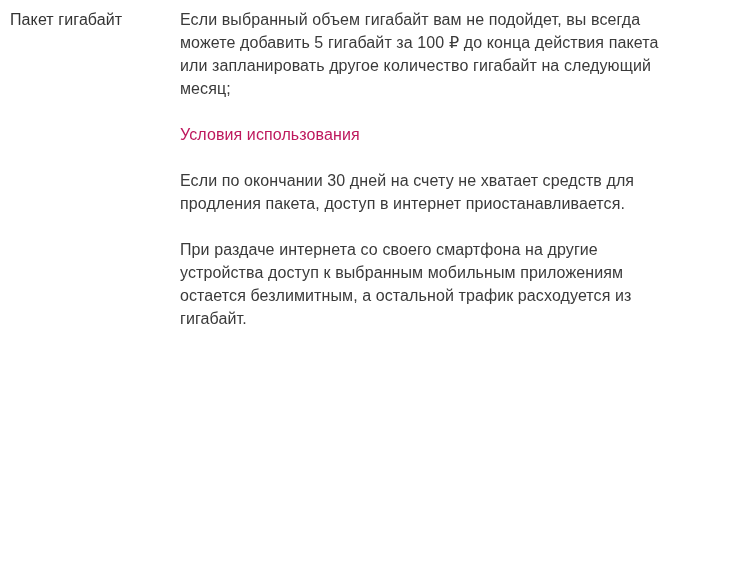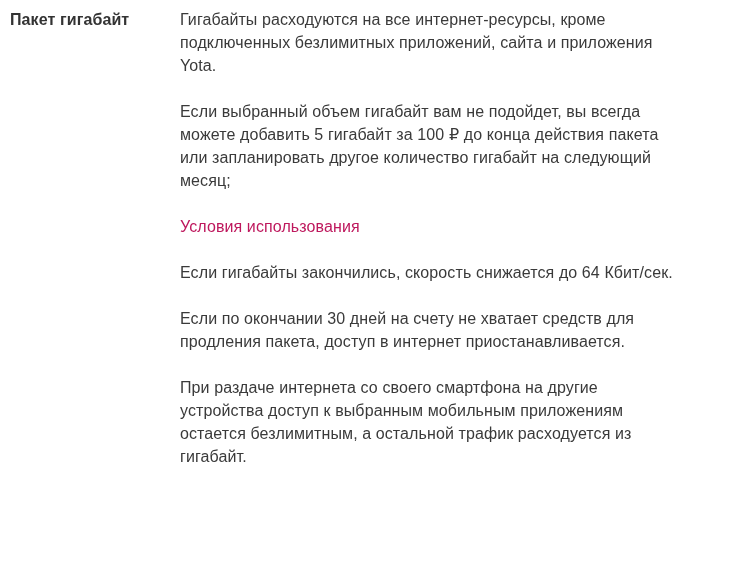--- a/index.html
+++ b/index.html
@@ -20,21 +20,21 @@
     box-sizing: border-box;
     padding: 8px 14px 0 10px;
   }
   .term-col {
     padding-top: 0;
   }
   .term {
     margin: 0;
     font-size: 16px;
     line-height: 23px;
-    font-weight: bold;
+    font-weight: normal;
     color: #333333;
     letter-spacing: 0.1px;
   }
   .desc-col {
     max-width: 500px;
   }
   .desc-col p {
     margin: 0 0 23px 0;
     font-size: 16px;
     line-height: 23px;
@@ -46,20 +46,18 @@
   }
 </style>
 </head>
 <body>
 
 <div class="section">
   <div class="term-col">
     <h3 class="term">Пакет гигабайт</h3>
   </div>
   <div class="desc-col">
-    <p>Гигабайты расходуются на все интернет-ресурсы, кроме подключенных безлимитных приложений, сайта и приложения Yota.</p>
     <p>Если выбранный объем гигабайт вам не подойдет, вы всегда можете добавить 5 гигабайт за 100 ₽ до конца действия пакета или запланировать другое количество гигабайт на следующий месяц;</p>
     <p class="subheading">Условия использования</p>
-    <p>Если гигабайты закончились, скорость снижается до 64 Кбит/сек.</p>
     <p>Если по окончании 30 дней на счету не хватает средств для продления пакета, доступ в интернет приостанавливается.</p>
     <p>При раздаче интернета со своего смартфона на другие устройства доступ к выбранным мобильным приложениям остается безлимитным, а остальной трафик расходуется из гигабайт.</p>
   </div>
 </div>
 
 </body></html>

